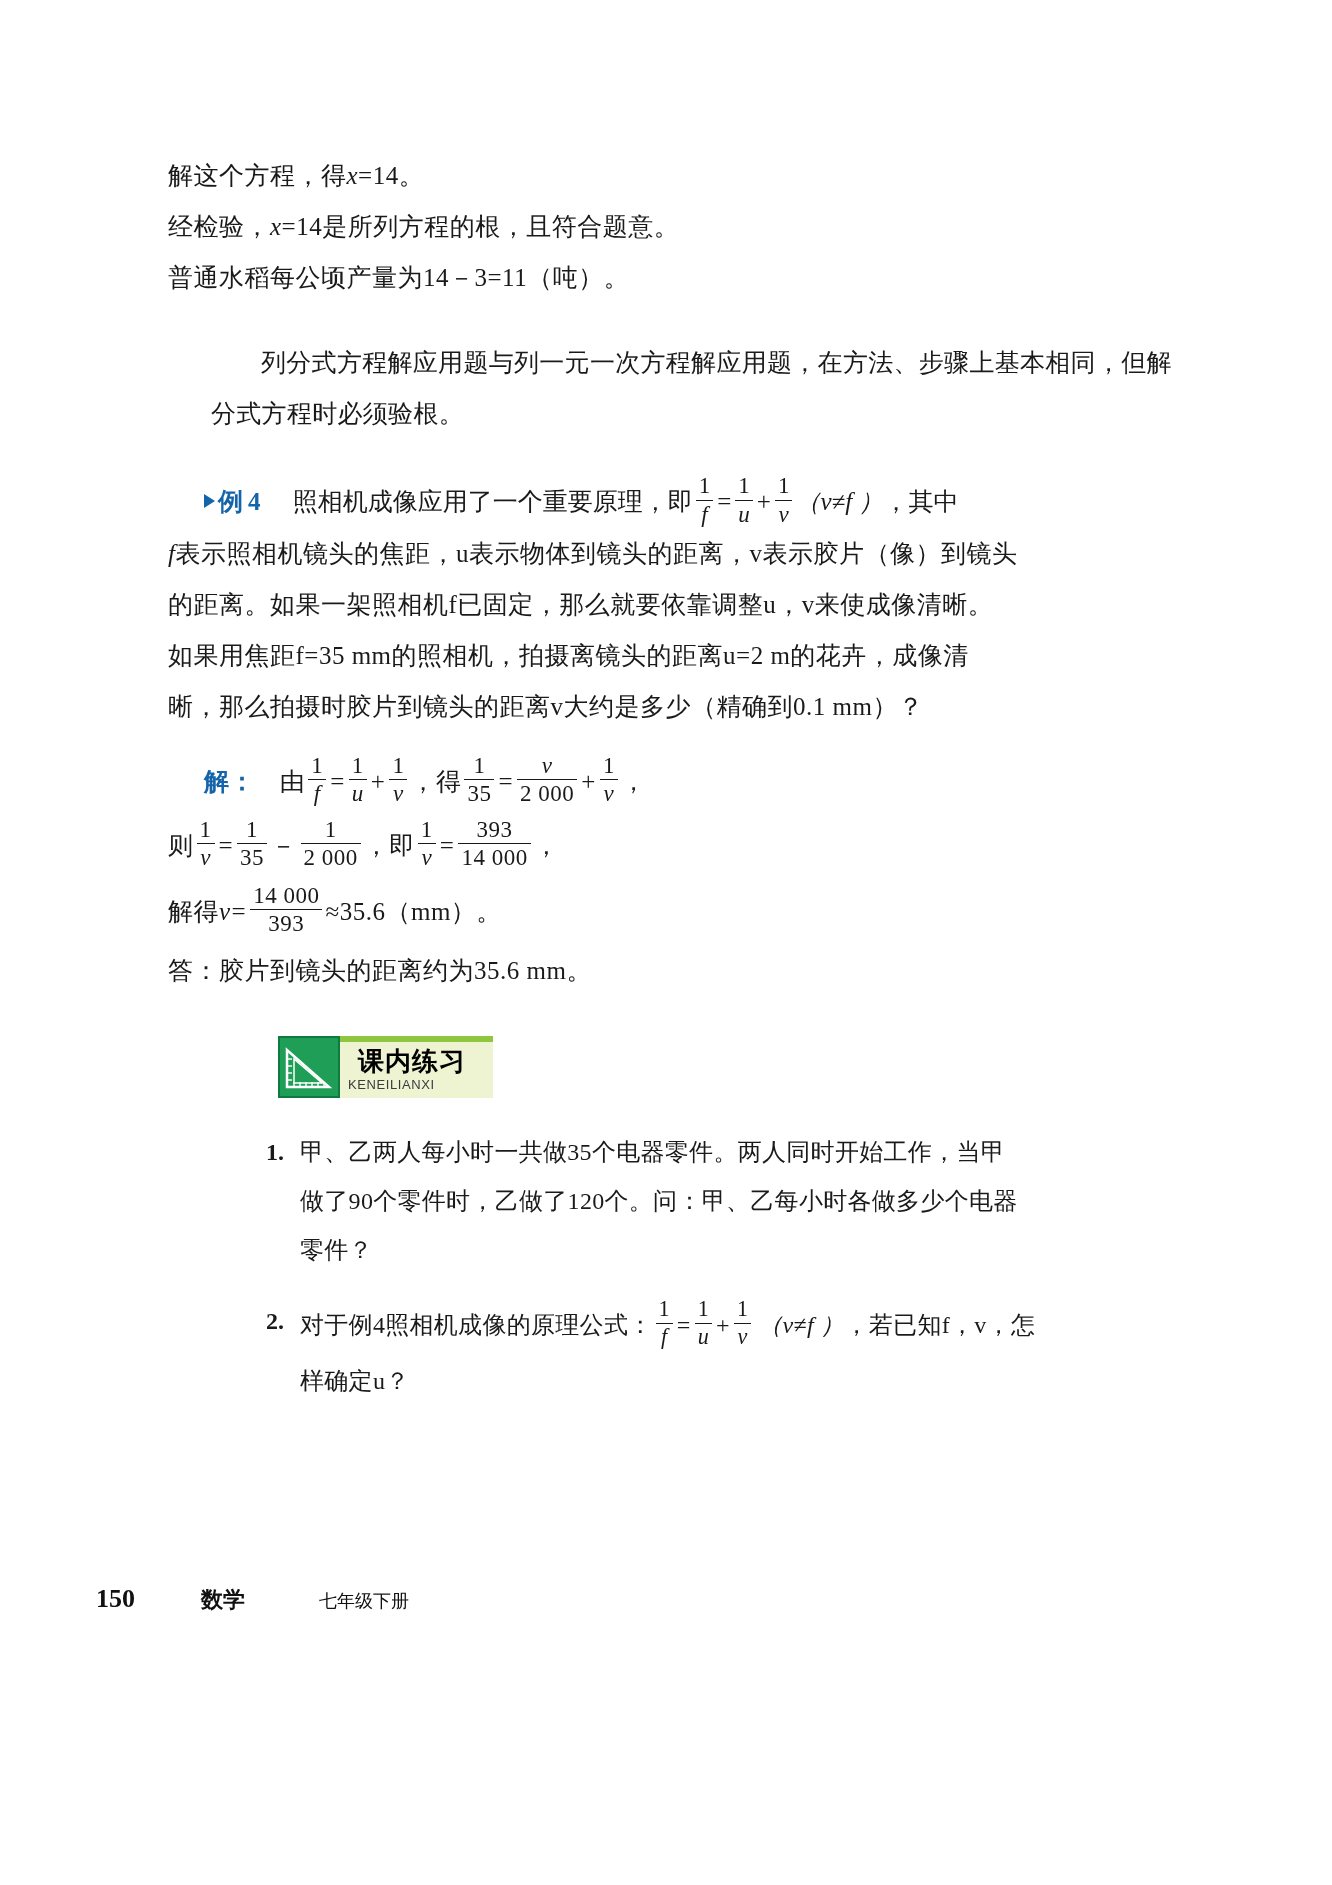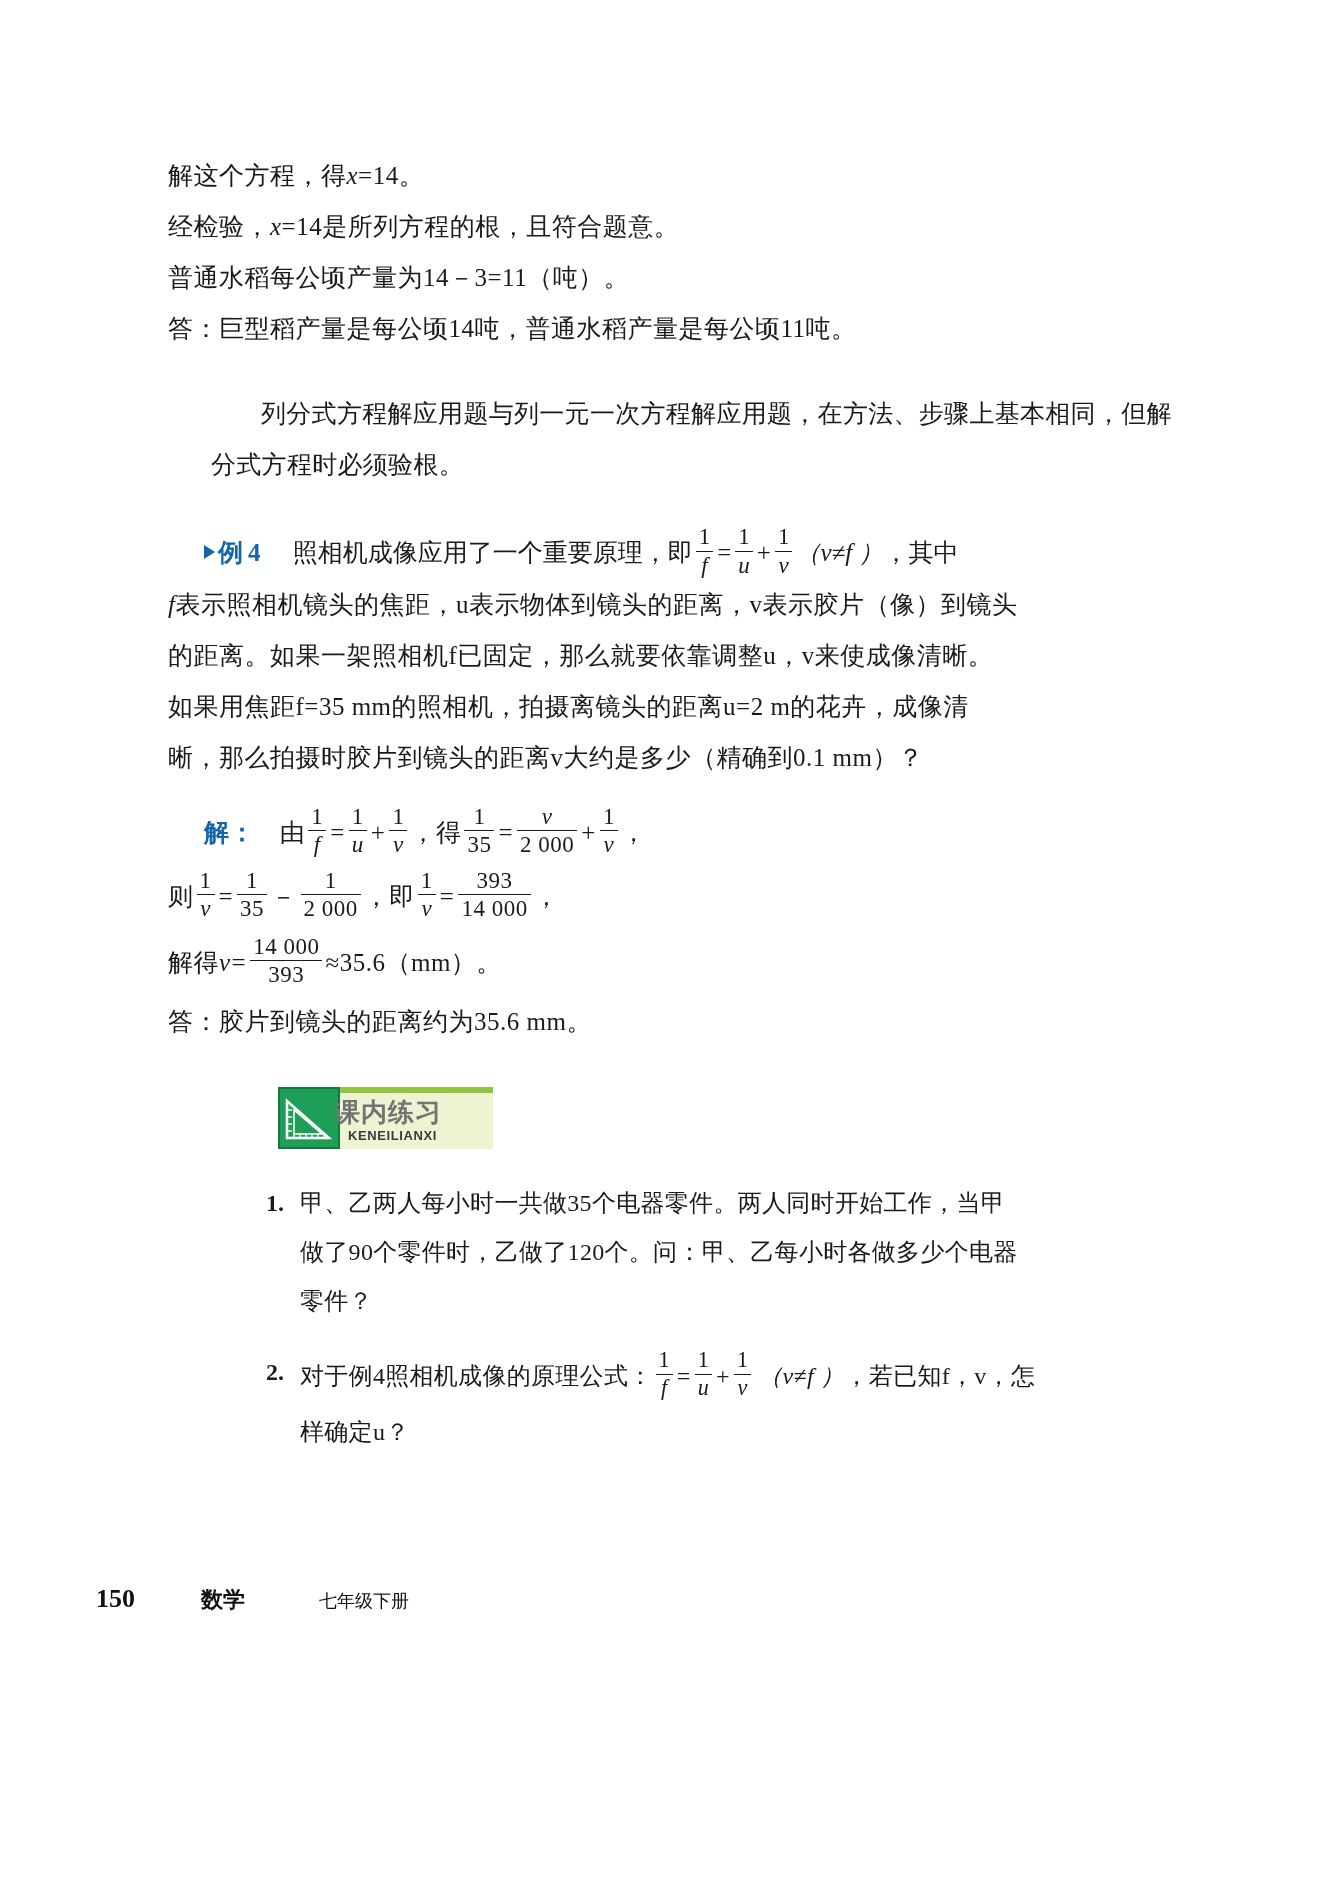--- a/index.html
+++ b/index.html
@@ -127,37 +127,36 @@
     left: 0; top: 0;
     width: 62px;
     height: 62px;
     background: #1f9e57;
     border: 2px solid #0e7a3f;
     box-sizing: border-box;
   }
   .banner-icon svg { display: block; }
   .banner-title {
     position: absolute;
-    left: 56px;
+    left: 80px;
     top: 8px;
     font-family: "Liberation Sans", sans-serif;
     font-weight: bold;
     font-size: 26px;
-    color: #737373;
+    color: #000000;
     letter-spacing: 1px;
   }
   .banner-sub {
     position: absolute;
     left: 70px;
     top: 41px;
     font-family: "Liberation Sans", sans-serif;
     font-size: 13px;
     color: #3b3b3b;
     letter-spacing: 0.6px;
-    font-weight: bold;
   }
 
   
   .ex-list {
     margin-top: 30px;
     margin-left: 98px;
     width: 890px;
   }
   .ex-item {
     display: flex;
@@ -216,21 +215,20 @@
     <div class="line">
       <span>解这个方程</span><span>，得</span><span class="mi">x</span><span>=14。</span>
     </div>
 
     <div class="line">
       <span>经检验，</span><span class="mi">x</span><span>=14是所列方程的根，且符合题意。</span>
     </div>
 
     <div class="line">普通水稻每公顷产量为14－3=11（吨）。</div>
 
-    <div class="line">答：巨型稻产量是每公顷14吨，普通水稻产量是每公顷11吨。</div>
 
     <div class="blockgap"></div>
 
     <div class="para indent2" style="width:965px;">列分式方程解应用题与列一元一次方程解应用题，在方法、步骤上基本相同，但解分式方程时必须验根。</div>
 
     <div class="blockgap"></div>
 
     <div class="ex-head" style="margin-left:36px;">
       <span class="ex-tri"></span><span class="ex-label">例</span><span class="ex-num" style="margin-left:5px;">4</span>
       <span style="margin-left:26px;">照相机成像应用了一个重要原理，即</span><span class="frac"><span class="top num">1</span><span class="bot mi">f</span></span><span class="op">=</span><span class="frac"><span class="top num">1</span><span class="bot mi">u</span></span><span class="op">+</span><span class="frac"><span class="top num">1</span><span class="bot mi">v</span></span><span class="mi">（v≠f ）</span><span>，其中</span>

